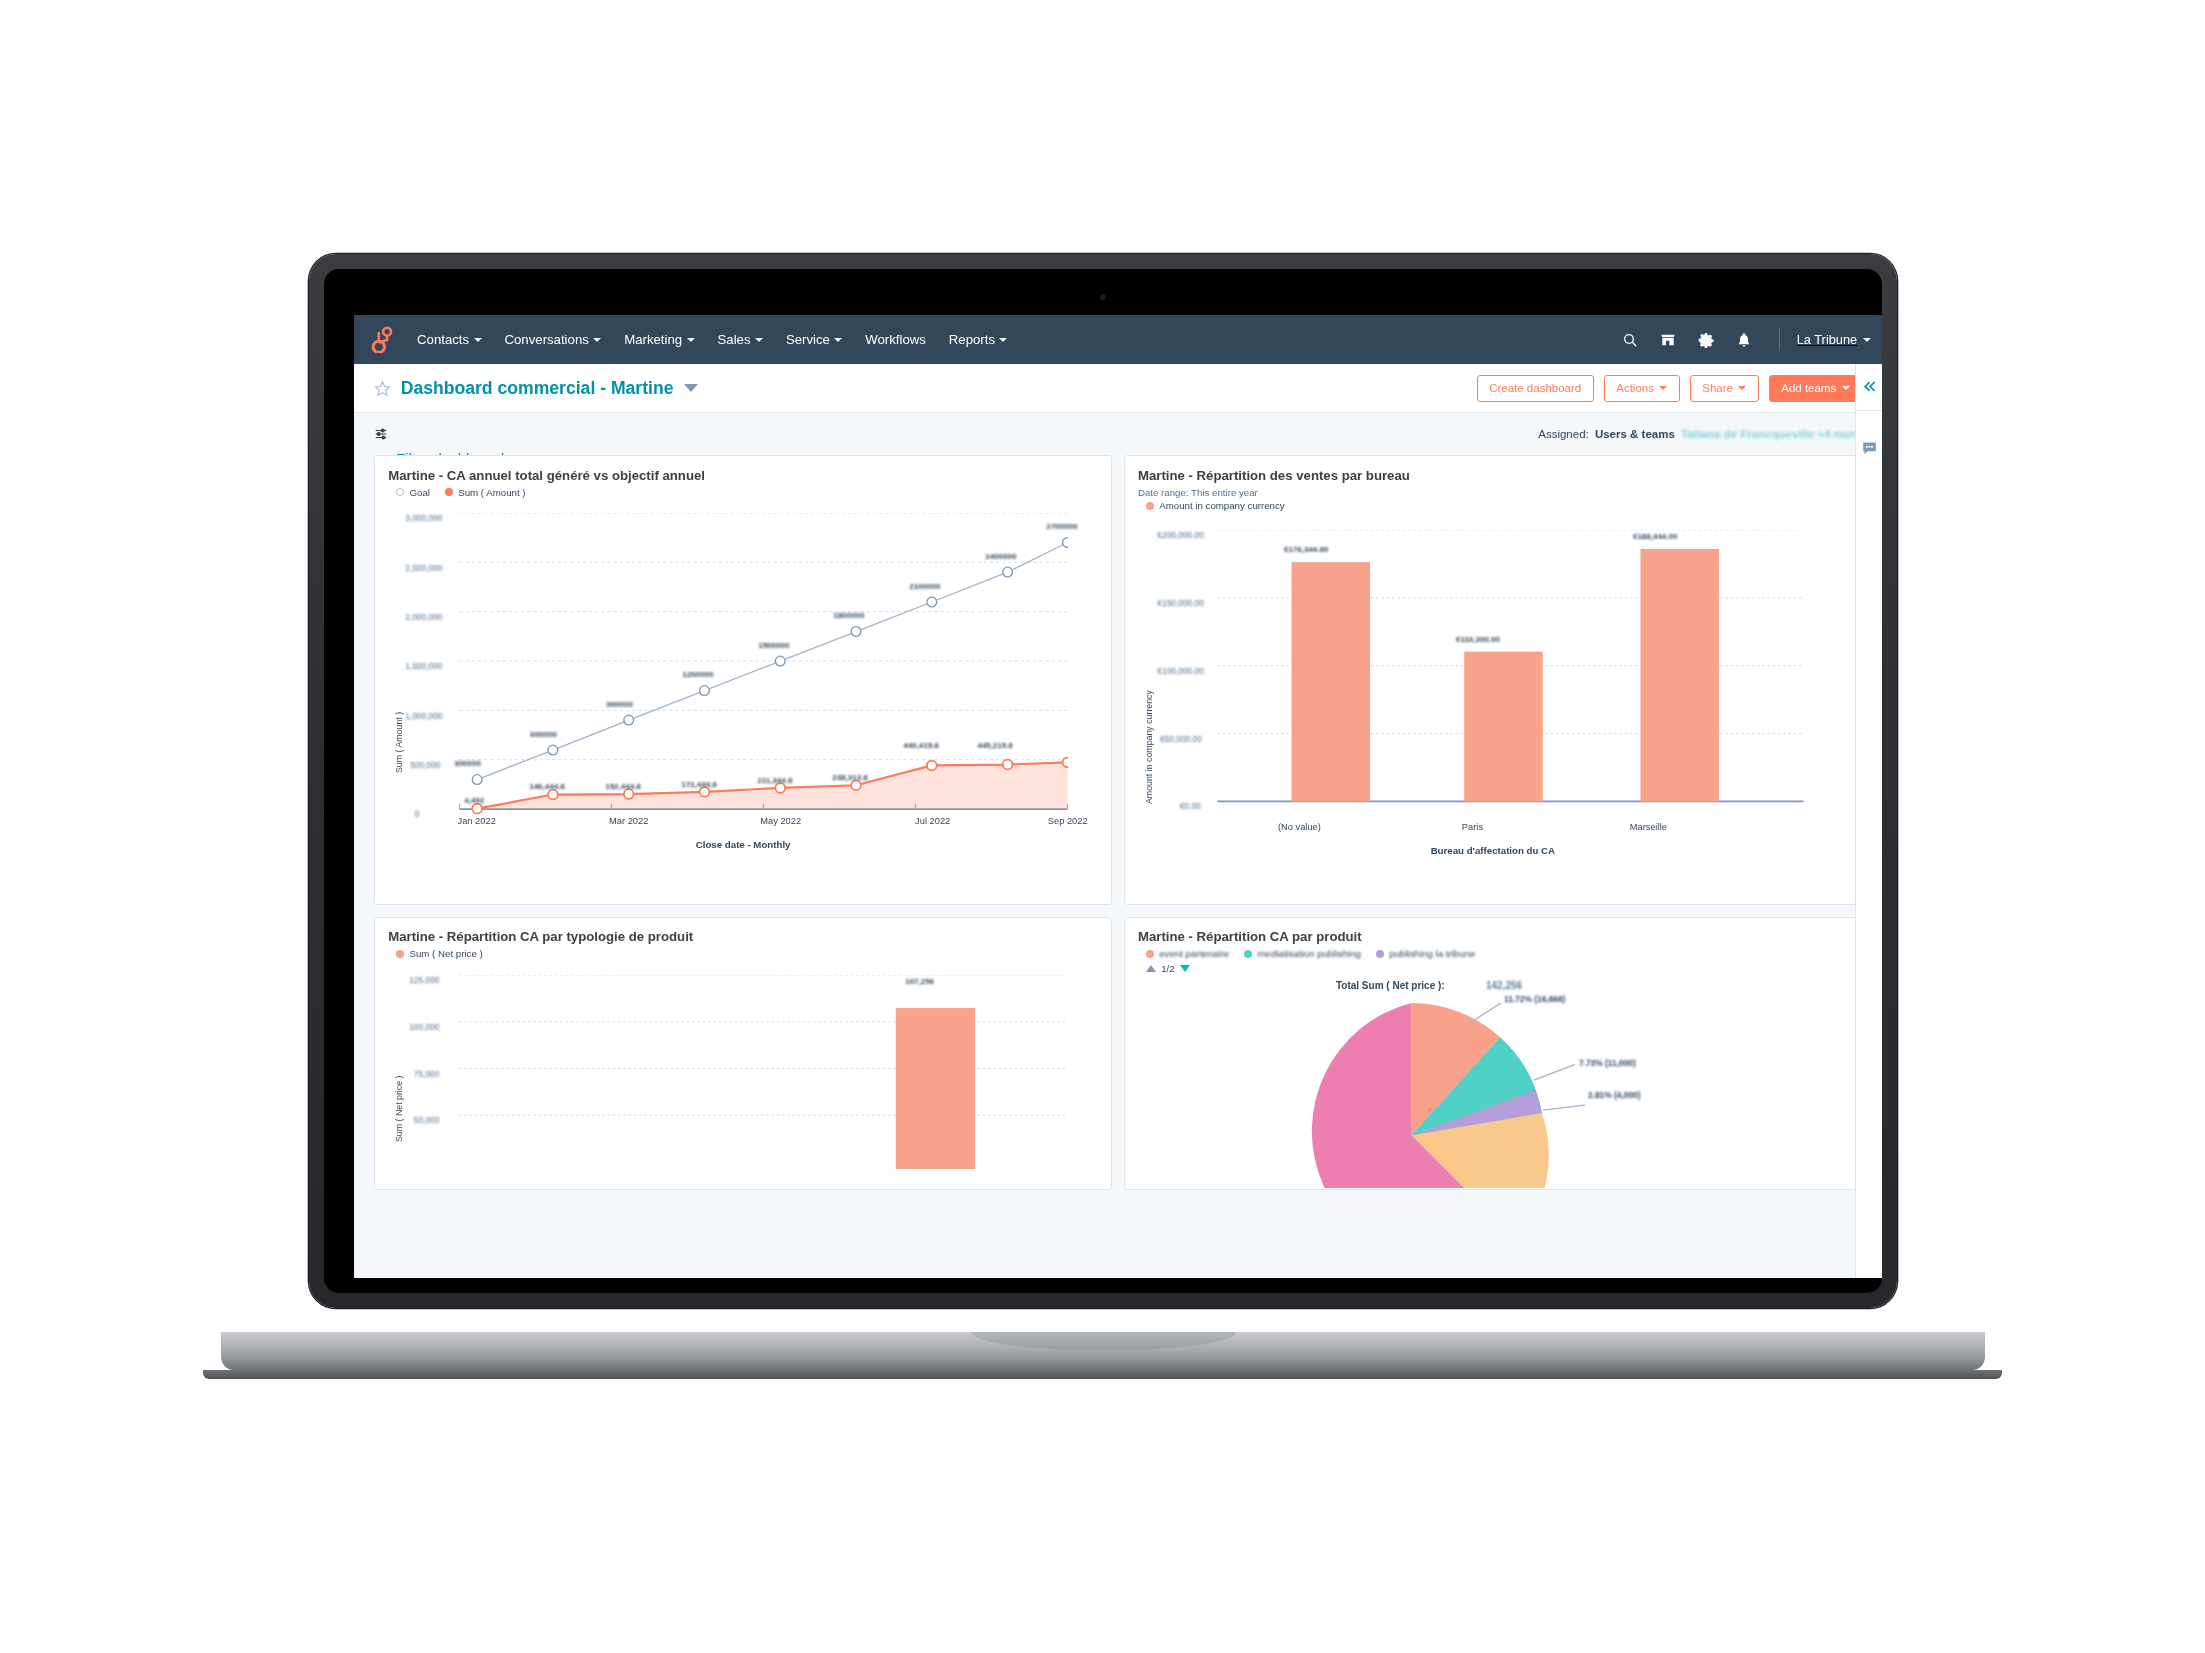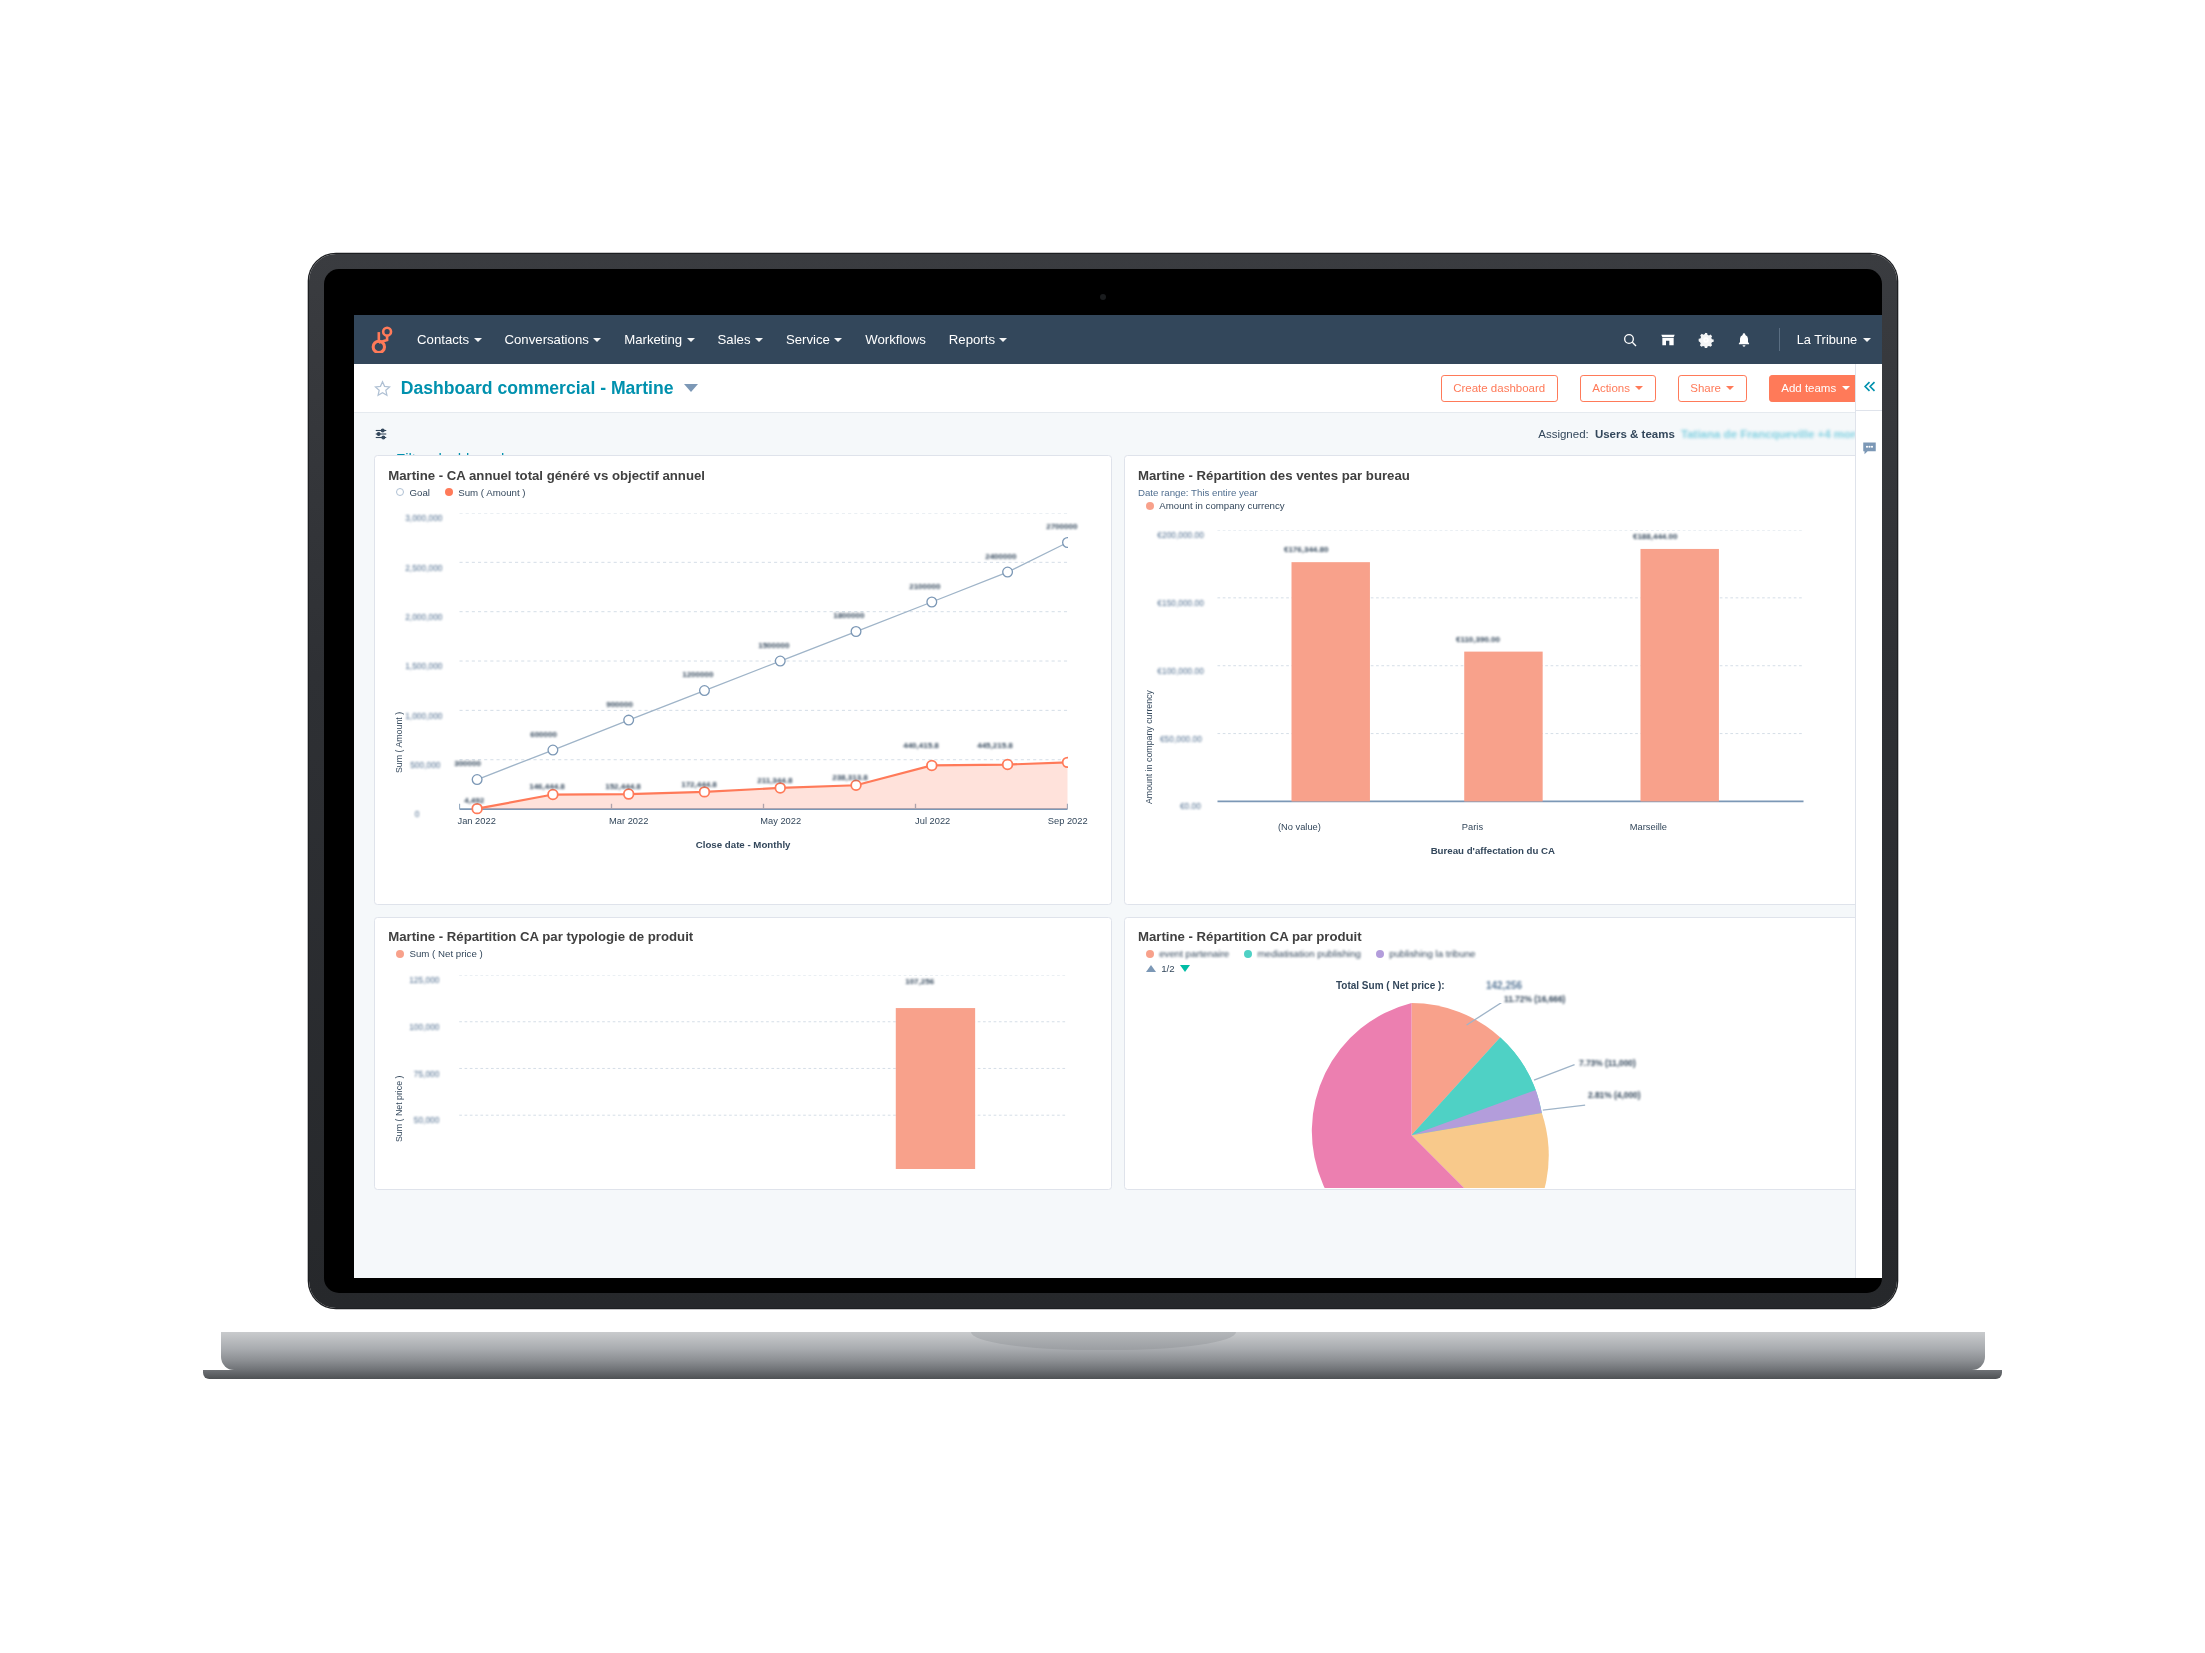--- a/index.html
+++ b/index.html
@@ -114,20 +114,21 @@
     border-right: 4px solid transparent;
     border-top: 4.4px solid #ffffff;
     opacity: .95;
     margin-top: 1.8px;
   }
   .nav-right {
     margin-left: auto;
     display: flex; align-items: center;
     padding-right: 11.5px;
     gap: 4px;
+    text-decoration: underline;
   }
   .nav-icon {
     width: 34px; height: 49px;
     display: flex; align-items: center; justify-content: center;
   }
   .nav-divider {
     width: 0.9px; height: 23px;
     background: #5a6e82;
     margin: 0 13.2px;
   }
@@ -154,21 +155,21 @@
     font-weight: 600;
     white-space: nowrap;
   }
   .title-caret {
     margin-left: 10.6px;
     width: 0; height: 0;
     border-left: 7px solid transparent;
     border-right: 7px solid transparent;
     border-top: 8px solid #7c98b6;
   }
-  .header-actions { margin-left: auto; display: flex; align-items: flex-end; gap: 22px; }
+  .header-actions { margin-left: auto; display: flex; align-items: flex-end; gap: 10px; }
   .btn {
     border: 0.9px solid #ff7a59;
     border-radius: 3.1px;
     background: #ffffff;
     color: #ff7a59;
     font-size: 11.5px;
     height: 27px;
     padding: 0 11.5px;
     display: flex; align-items: center; gap: 5.3px;
     white-space: nowrap;

